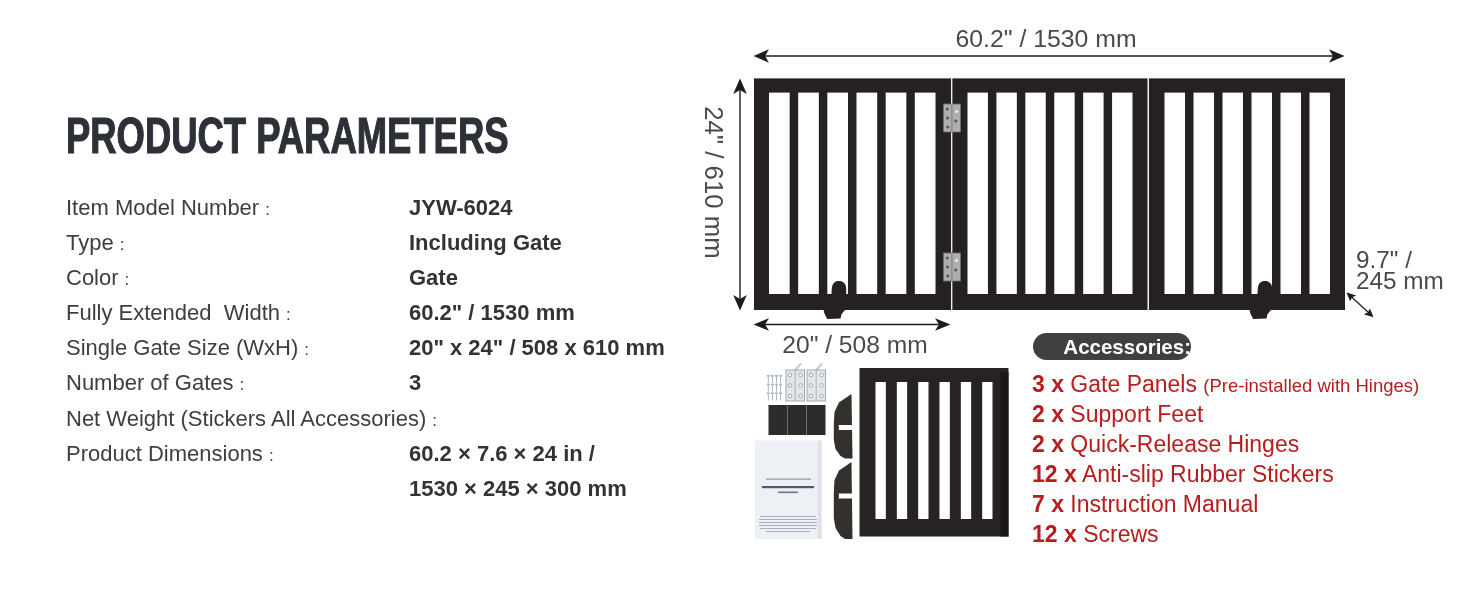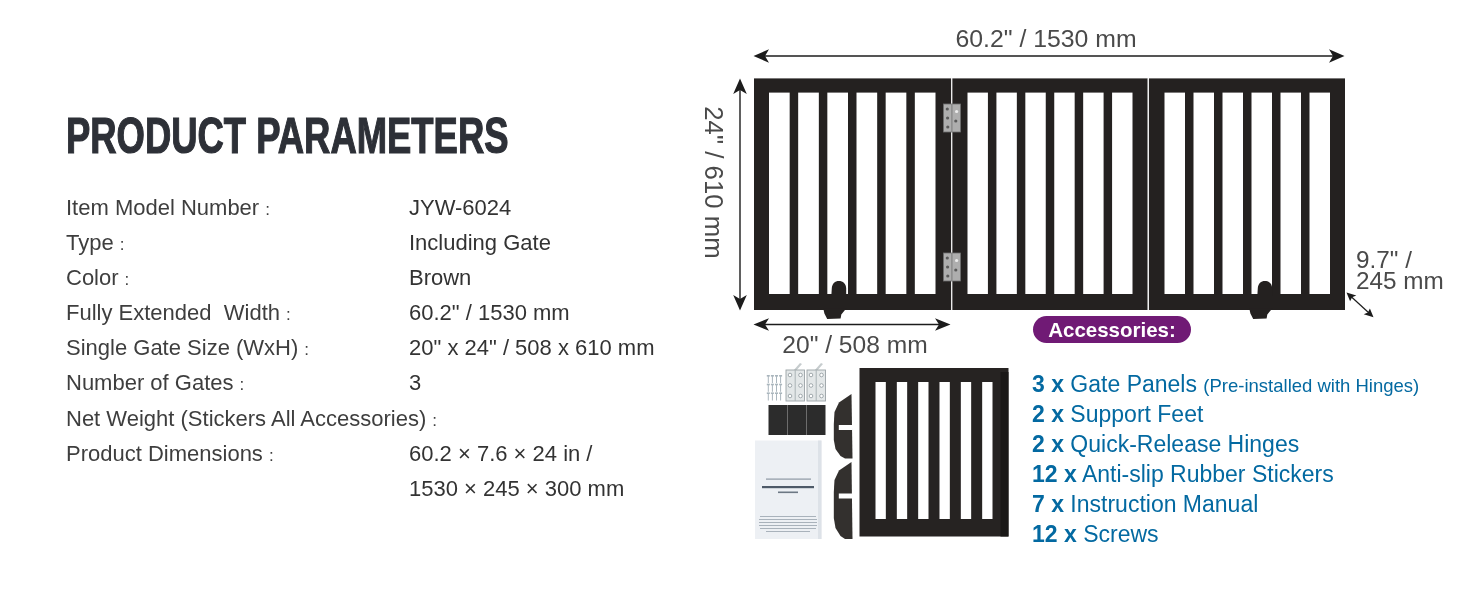--- a/index.html
+++ b/index.html
@@ -1,42 +1,42 @@
 <!DOCTYPE html>
 <html><head>
 <meta charset="utf-8">
 <style>
   html,body{margin:0;padding:0}
   body{width:1464px;height:600px;background:#fff;font-family:"Liberation Sans",sans-serif;position:relative;overflow:hidden}
   #title{position:absolute;left:66px;top:111px;font-size:50px;font-weight:700;color:#2d3037;letter-spacing:0px;transform:scaleX(0.7285);transform-origin:left top;white-space:nowrap;-webkit-text-stroke:1.2px #2d3037;line-height:1}
   #specs{position:absolute;left:66px;top:190px;font-size:22px;color:#3e3e3e;line-height:35.1px}
   #specs .r{position:relative;white-space:nowrap}
-  #specs .v{position:absolute;left:343px;top:0;font-weight:400;color:#333}
+  #specs .v{position:absolute;left:343px;top:0;font-weight:700;color:#333}
   #specs .sm{font-size:22px;line-height:20px}
   #specs .c{margin-left:6px;font-size:17px;line-height:20px}
-  #pill{position:absolute;left:1033px;top:316px;width:158px;height:27px;border-radius:14px;background:#701a75;color:#fff;font-size:20.5px;font-weight:700;text-align:center;line-height:27px}
-  #acclist{position:absolute;left:1032px;top:369px;font-size:23px;color:#0369a1;line-height:30.1px}
+  #pill{position:absolute;left:1033px;top:333px;width:158px;height:27px;border-radius:14px;background:#404040;color:#fff;font-size:20.5px;font-weight:700;text-align:right;line-height:27px}
+  #acclist{position:absolute;left:1032px;top:369px;font-size:23px;color:#b91c1c;line-height:30.1px}
   #acclist b{font-weight:700}
   #acclist .sm{font-size:18.5px;line-height:20px}
   #acclist .row{white-space:nowrap}
   svg{position:absolute;left:0;top:0}
   svg text{font-family:"Liberation Sans",sans-serif}
 </style>
 </head>
 <body>
 
 <div id="title">PRODUCT PARAMETERS</div>
 
 <div id="specs">
 
   <div class="r">Item Model Number<span class="c">:</span><span class="v">JYW-6024</span></div>
 
   <div class="r">Type<span class="c">:</span><span class="v">Including Gate</span></div>
 
-  <div class="r">Color<span class="c">:</span><span class="v">Brown</span></div>
+  <div class="r">Color<span class="c">:</span><span class="v">Gate</span></div>
 
   <div class="r">Fully Extended&nbsp; Width<span class="c">:</span><span class="v">60.2" / 1530 mm</span></div>
 
   <div class="r">Single Gate Size <span class="sm">(WxH)</span><span class="c">:</span><span class="v">20" x 24" / 508 x 610 mm</span></div>
 
   <div class="r">Number of Gates<span class="c">:</span><span class="v">3</span></div>
 
   <div class="r">Net Weight <span class="sm">(Stickers All Accessories)</span><span class="c">:</span></div>
 
   <div class="r">Product Dimensions<span class="c">:</span><span class="v">60.2 × 7.6 × 24 in /</span></div>

